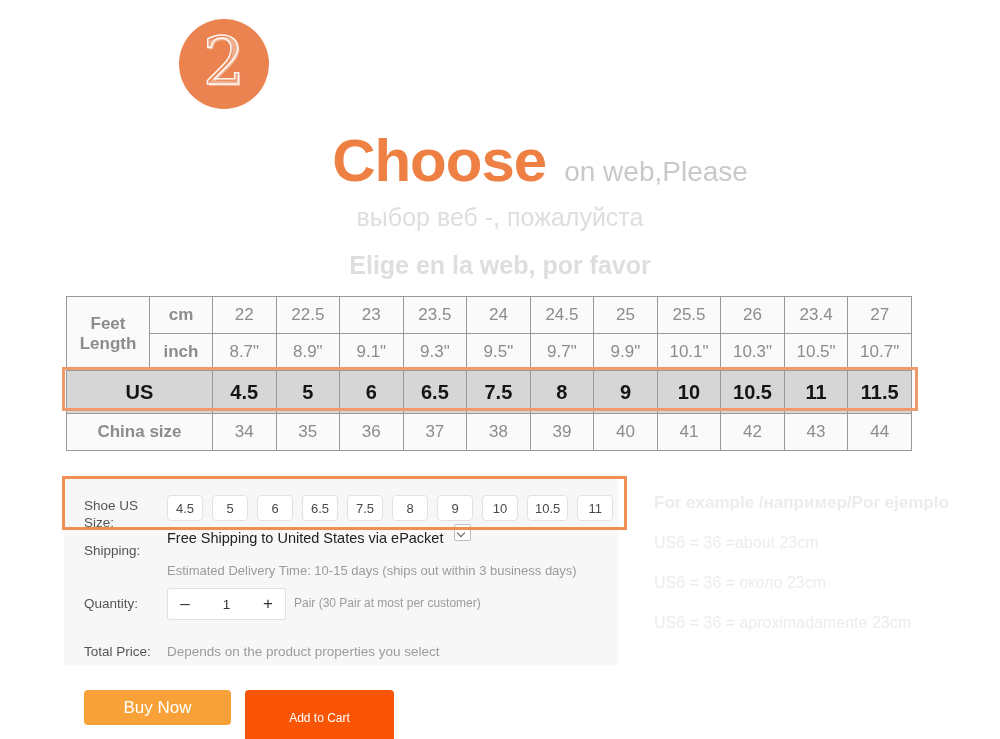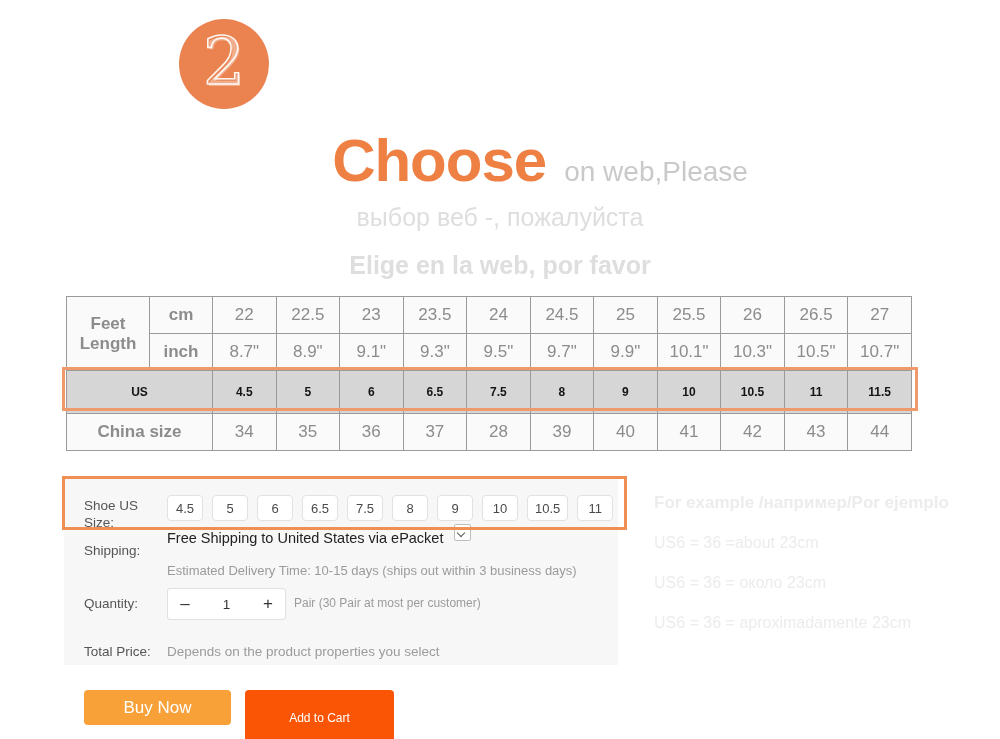--- a/index.html
+++ b/index.html
@@ -117,21 +117,21 @@
   }
   td.hdr-span-gray {
     font-size: 18px;
     font-weight: bold;
     color: #8c8c8c;
   }
   tr.us-row td {
     background: #d6d6d6;
     color: #141414;
     font-weight: bold;
-    font-size: 12px;
+    font-size: 20px;
     height: 42px;
   }
   tr.china-row td { height: 36px; }
   tr.cm-row td, tr.inch-row td { height: 36px; }
 
   #us-highlight {
     position: absolute;
     left: 62px; top: 367px;
     width: 856px; height: 44px;
     border: 3px solid #ef9a6a;
@@ -347,21 +347,21 @@
         <td class="hdr-unit">cm</td>
         <td>22</td>
         <td>22.5</td>
         <td>23</td>
         <td>23.5</td>
         <td>24</td>
         <td>24.5</td>
         <td>25</td>
         <td>25.5</td>
         <td>26</td>
-        <td>26.5</td>
+        <td>23.4</td>
         <td>27</td>
       </tr>
       <tr class="inch-row">
         <td class="hdr-unit">inch</td>
         <td>8.7"</td>
         <td>8.9"</td>
         <td>9.1"</td>
         <td>9.3"</td>
         <td>9.5"</td>
         <td>9.7"</td>
@@ -384,21 +384,21 @@
         <td>10.5</td>
         <td>11</td>
         <td>11.5</td>
       </tr>
       <tr class="china-row">
         <td class="hdr-span-gray" colspan="2">China size</td>
         <td>34</td>
         <td>35</td>
         <td>36</td>
         <td>37</td>
-        <td>28</td>
+        <td>38</td>
         <td>39</td>
         <td>40</td>
         <td>41</td>
         <td>42</td>
         <td>43</td>
         <td>44</td>
       </tr>
     </tbody>
   </table>
 </div>

